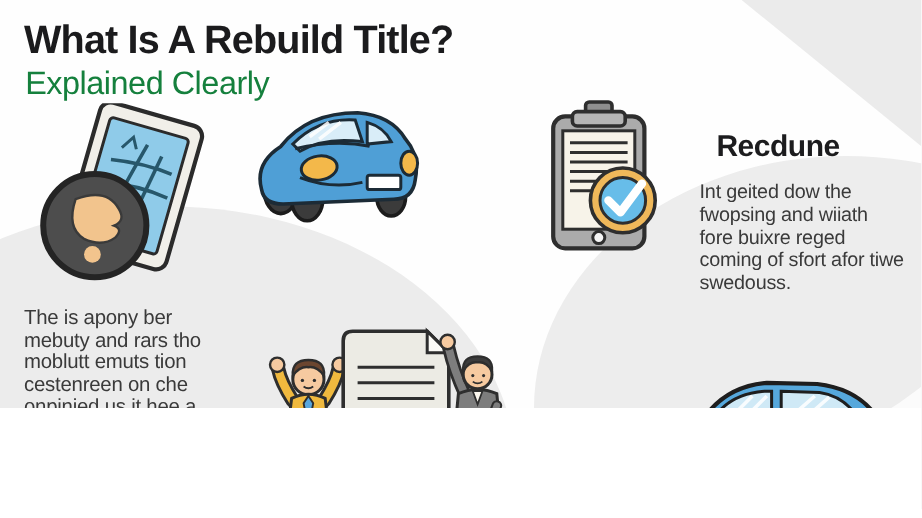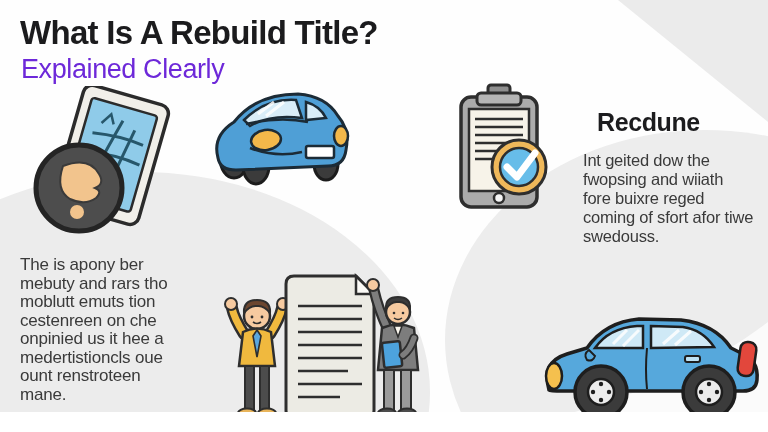--- a/index.html
+++ b/index.html
@@ -1,34 +1,34 @@
 <!DOCTYPE html>
 <html><head>
 <meta charset="utf-8">
 <style>
   html, body { margin: 0; padding: 0; }
   body { font-family: "Liberation Sans", sans-serif; background: #ffffff; }
   .stage {
-    position: relative; width: 768px; height: 412px;
+    position: relative; width: 768px; height: 340px;
     background: #fefefe; overflow: hidden;
   }
   
   .bg-triangle {
     position: absolute; top: 0; right: 0; width: 150px; height: 122px;
     background: #ebebeb; clip-path: polygon(0 0, 100% 0, 100% 100%); z-index: 0;
   }
   .bg-blob { position: absolute; background: #ececec; border-radius: 50%; z-index: 0; }
   .blob-left  { left: -150px; top: 172px; width: 580px; height: 440px; }
   .blob-right { left: 445px;  top: 130px; width: 520px; height: 420px; background: #ededed; }
   .bg-swoosh { position: absolute; left: 0; top: 0; z-index: 0; pointer-events: none; }
   
   .content { position: absolute; z-index: 1; }
   .title-block { left: 20px; top: 14px; }
   h1 { margin: 0; font-size: 33px; font-weight: 700; letter-spacing: -0.7px; color: #1b1b1d; }
-  h2 { margin: 2px 0 0 1px; font-size: 27px; font-weight: 500; letter-spacing: -0.4px; color: #6d28d9; }
+  h2 { margin: 2px 0 0 1px; font-size: 27px; font-weight: 500; letter-spacing: -0.4px; color: #15803d; }
   h3 { margin: 14px; font-weight: 700; color: #1c1c1e; letter-spacing: -0.4px; }
   p  { margin: 0; color: #3a3a3a; letter-spacing: -0.2px; }
   .car-text      { left: 222px; top: 186px; width: 166px; font-size: 17px;   line-height: 19px; }
   .recdune-block { left: 583px; top: 94px;  width: 172px; }
   .recdune-block h3 { font-size: 25px; }
   .recdune-block p  { margin-top: 9px; font-size: 16.5px; line-height: 19px; }
   .freuls-block  { left: 20px;  top: 246px; width: 178px; }
   .freuls-block h3 { font-size: 27px; }
   .freuls-block p  { margin-top: 10px; width: 164px; font-size: 17px; line-height: 18.5px; }
   .smpined-block { left: 458px; top: 236px; width: 190px; }

